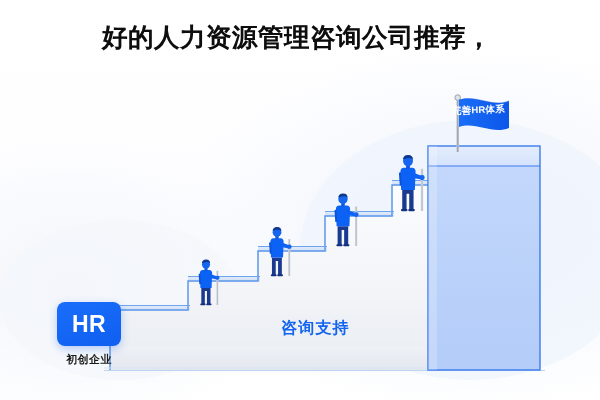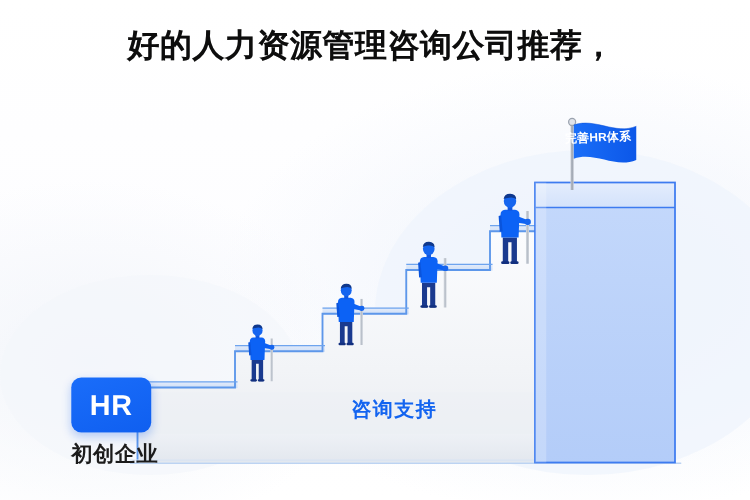--- a/index.html
+++ b/index.html
@@ -35,21 +35,21 @@
     width:64px; text-align:center;
   }
   #hr-badge {
     width:64px; height:44px; border-radius:8px;
     background:linear-gradient(160deg,#1a6dfa 0%,#0f5ff0 100%);
     box-shadow:0 3px 8px rgba(16,90,235,.28);
     color:#ffffff; font-size:23px; font-weight:700;
     line-height:44px; letter-spacing:.5px;
   }
   #hr-badge-label {
-    margin-top:6px; font-size:17px; font-weight:700;
+    margin-top:6px; font-size:11px; font-weight:700;
     color:#1b1b1b; letter-spacing:.4px; white-space:nowrap;
   }
 
   
   #step-caption {
     position:absolute; left:241px; top:318px;
     font-size:16px; font-weight:700; color:#1364f0;
     letter-spacing:1.2px; white-space:nowrap;margin-left:40px;
   }
 

